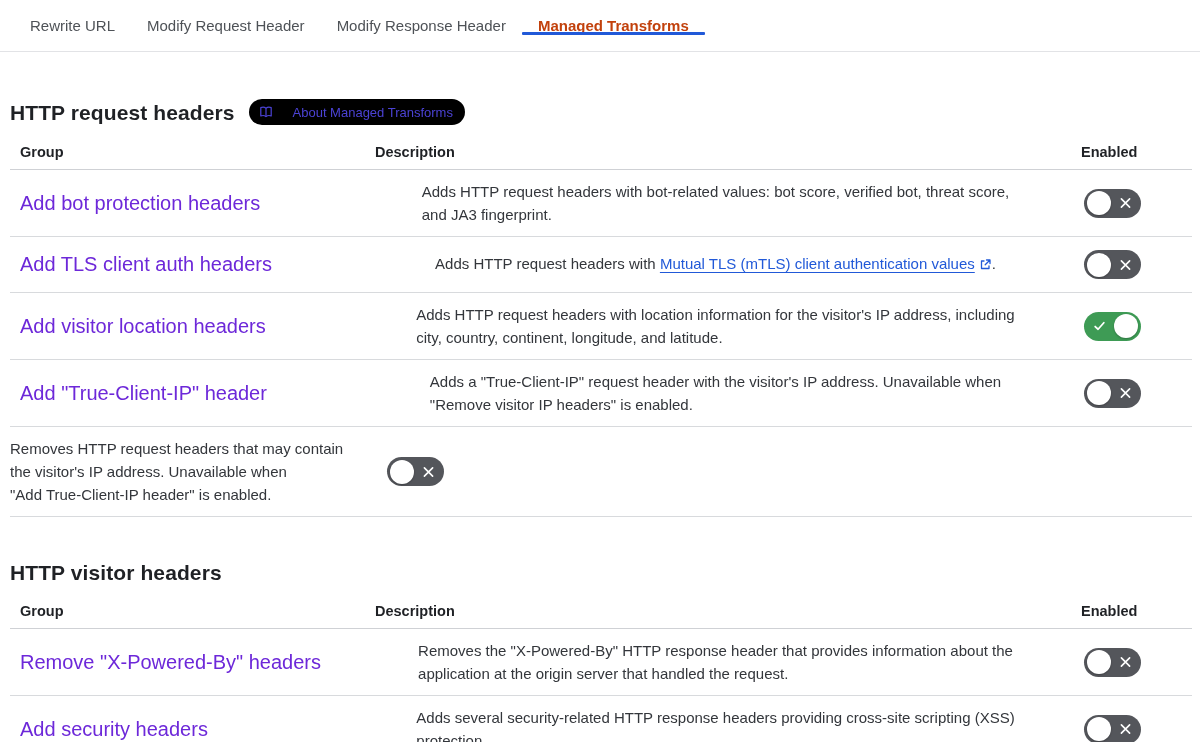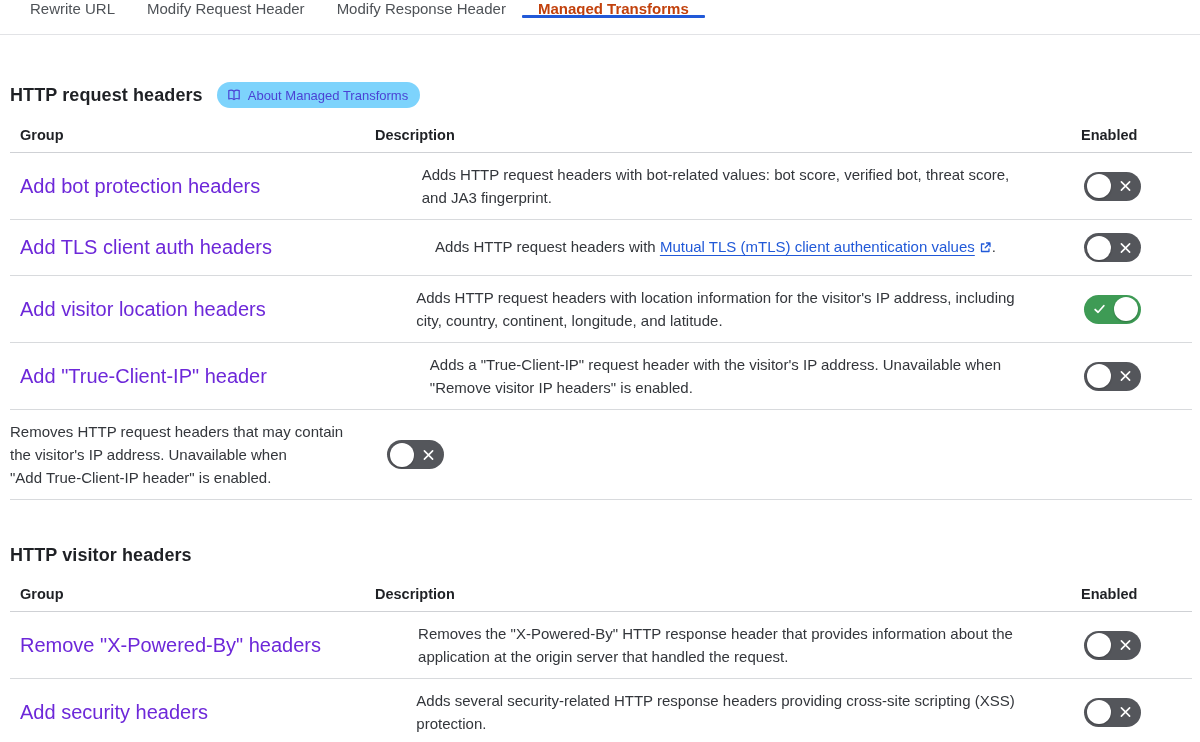--- a/index.html
+++ b/index.html
@@ -6,24 +6,24 @@
   html, body { background: #ffffff; }
   body {
     width: 1200px; height: 742px; overflow: hidden;
     font-family: "Liberation Sans", "DejaVu Sans", sans-serif;
     color: #33363B;
     -webkit-font-smoothing: antialiased;
   }
 
   
   .tabs {
-    display: flex; align-items: flex-start;
+    display: flex; align-items: center;
     border-bottom: 1px solid #E2E3E6;
     padding-left: 14px;
-    height: 35px;
+    height: 52px;
   }
   .tab {
     position: relative;
     display: flex; align-items: center;
     padding: 0 16px;
     font-size: 15px;
     color: #4E5257;
     cursor: pointer;
     background: none; border: none;
     font-family: inherit;
@@ -38,28 +38,28 @@
 
   
   .page { padding: 0 8px 0 10px; }
 
   .section-head {
     display: flex; align-items: center;
     margin-top: 47px;
   }
   .section-head.second { margin-top: 44px; }
   h2 {
-    font-size: 18px; line-height: 23px;
+    font-size: 21px; line-height: 23px;
     font-weight: 700; color: #1F2125;
     letter-spacing: 0.1px;
   }
   .badge {
-    display: inline-flex; align-items: center; gap: 7px;
+    display: inline-flex; align-items: center; gap: 20px;
     margin-left: 14px;
-    background: #7dd3fc; color: #4B42D4;
+    background: #000000; color: #4B42D4;
     font-size: 13px; line-height: 13px;
     padding: 6px 12px 6px 10px;
     border-radius: 13px;
     border: none; cursor: pointer;
     font-family: inherit;
     white-space: nowrap;
   }
   .badge svg { display: block; }
 
   

